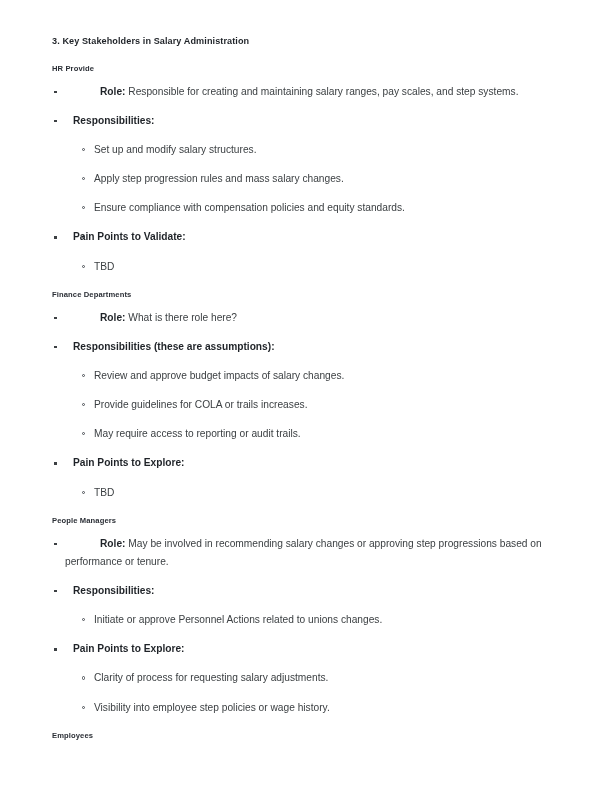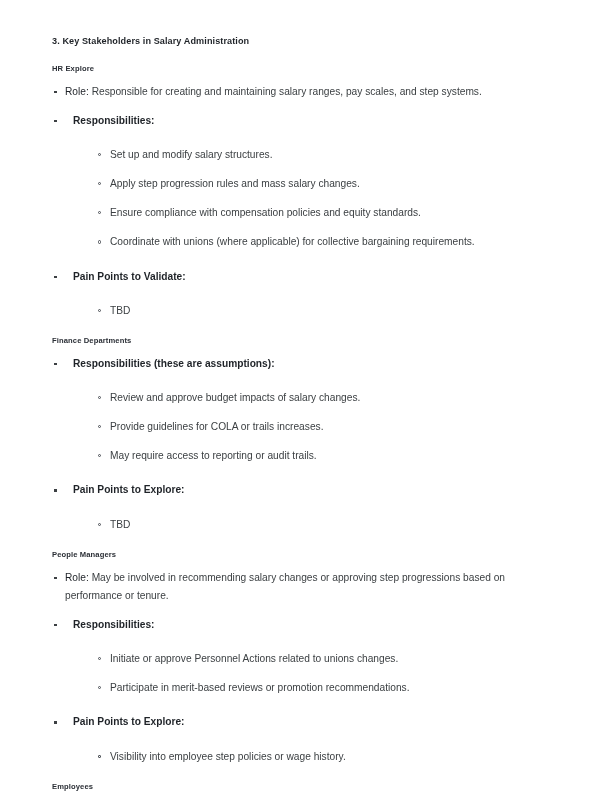--- a/index.html
+++ b/index.html
@@ -51,21 +51,21 @@
   }
 
   
   ul.level1 {
     list-style: none;
     margin: 0;
     padding: 0;
   }
   ul.level2 {
     list-style: none;
-    margin: 16px;
+    margin: 0;
     padding: 0;
   }
 
   li.item1 {
     position: relative;
     padding-left: 13px;
     margin-bottom: 11px;
     font-size: 10.2px;
     line-height: 1.78;
     color: #3c4043;
@@ -105,61 +105,63 @@
     background: transparent;
   }
 
   
   .subwrap {
     margin-top: 11px;
     padding-left: 15px;
   }
 
   .lbl {
-    font-weight: normal;
+    font-weight: bold;
     color: #1f2328;
+    margin-left: 35px;
   }
   .txt {
     color: #3c4043;
   }
 
   .only-label {
     font-weight: bold;
     color: #1f2328;
     margin-left: 8px;
   }
 </style>
 </head>
 <body>
 
 <div class="page">
   <div class="doc-title">3. Key Stakeholders in Salary Administration</div>
   <div id="groups-root">
       <div class="group">
-        <div class="group-title">HR Explore</div>
+        <div class="group-title">HR Provide</div>
         <ul class="level1">
           <li class="item1"><span class="bullet1"></span><span class="lbl">Role:</span><span class="txt"> Responsible for creating and maintaining salary ranges, pay scales, and step systems.</span></li>
           <li class="item1"><span class="bullet1"></span><span class="only-label">Responsibilities:</span><div class="subwrap">
               <ul class="level2">
                 <li class="item2"><span class="bullet2"></span><span class="txt">Set up and modify salary structures.</span></li>
                 <li class="item2"><span class="bullet2"></span><span class="txt">Apply step progression rules and mass salary changes.</span></li>
                 <li class="item2"><span class="bullet2"></span><span class="txt">Ensure compliance with compensation policies and equity standards.</span></li>
-                <li class="item2"><span class="bullet2"></span><span class="txt">Coordinate with unions (where applicable) for collective bargaining requirements.</span></li>
+                <li class="item2"><span class="bullet2"></span></li>
               </ul>
             </div></li>
           <li class="item1"><span class="bullet1"></span><span class="only-label">Pain Points to Validate:</span><div class="subwrap">
               <ul class="level2">
                 <li class="item2"><span class="bullet2"></span><span class="txt">TBD</span></li>
               </ul>
             </div></li>
         </ul>
       </div>
       <div class="group">
         <div class="group-title">Finance Departments</div>
         <ul class="level1">
+          <li class="item1"><span class="bullet1"></span><span class="lbl">Role:</span><span class="txt"> What is there role here?</span></li>
           <li class="item1"><span class="bullet1"></span><span class="only-label">Responsibilities (these are assumptions):</span><div class="subwrap">
               <ul class="level2">
                 <li class="item2"><span class="bullet2"></span><span class="txt">Review and approve budget impacts of salary changes.</span></li>
                 <li class="item2"><span class="bullet2"></span><span class="txt">Provide guidelines for COLA or trails increases.</span></li>
                 <li class="item2"><span class="bullet2"></span><span class="txt">May require access to reporting or audit trails.</span></li>
               </ul>
             </div></li>
           <li class="item1"><span class="bullet1"></span><span class="only-label">Pain Points to Explore:</span><div class="subwrap">
               <ul class="level2">
                 <li class="item2"><span class="bullet2"></span><span class="txt">TBD</span></li>
@@ -167,26 +169,25 @@
             </div></li>
         </ul>
       </div>
       <div class="group">
         <div class="group-title">People Managers</div>
         <ul class="level1">
           <li class="item1"><span class="bullet1"></span><span class="lbl">Role:</span><span class="txt"> May be involved in recommending salary changes or approving step progressions based on performance or tenure.</span></li>
           <li class="item1"><span class="bullet1"></span><span class="only-label">Responsibilities:</span><div class="subwrap">
               <ul class="level2">
                 <li class="item2"><span class="bullet2"></span><span class="txt">Initiate or approve Personnel Actions related to unions changes.</span></li>
-                <li class="item2"><span class="bullet2"></span><span class="txt">Participate in merit-based reviews or promotion recommendations.</span></li>
               </ul>
             </div></li>
           <li class="item1"><span class="bullet1"></span><span class="only-label">Pain Points to Explore:</span><div class="subwrap">
               <ul class="level2">
-                <li class="item2"><span class="bullet2"></span></li>
+                <li class="item2"><span class="bullet2"></span><span class="txt">Clarity of process for requesting salary adjustments.</span></li>
                 <li class="item2"><span class="bullet2"></span><span class="txt">Visibility into employee step policies or wage history.</span></li>
               </ul>
             </div></li>
         </ul>
       </div>
       <div class="group">
         <div class="group-title">Employees</div>
       </div>
     </div>
 </div>

